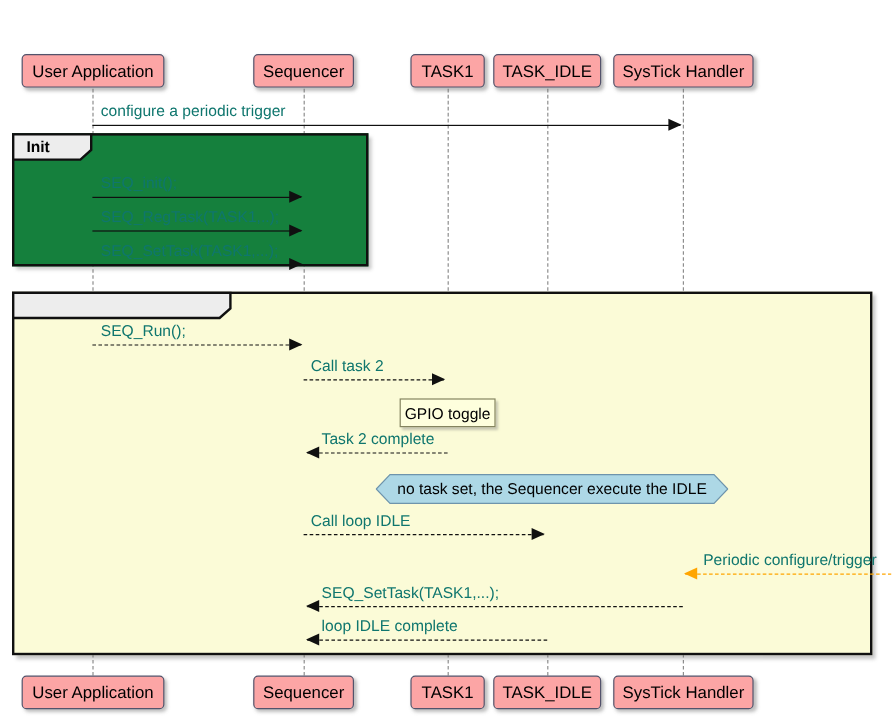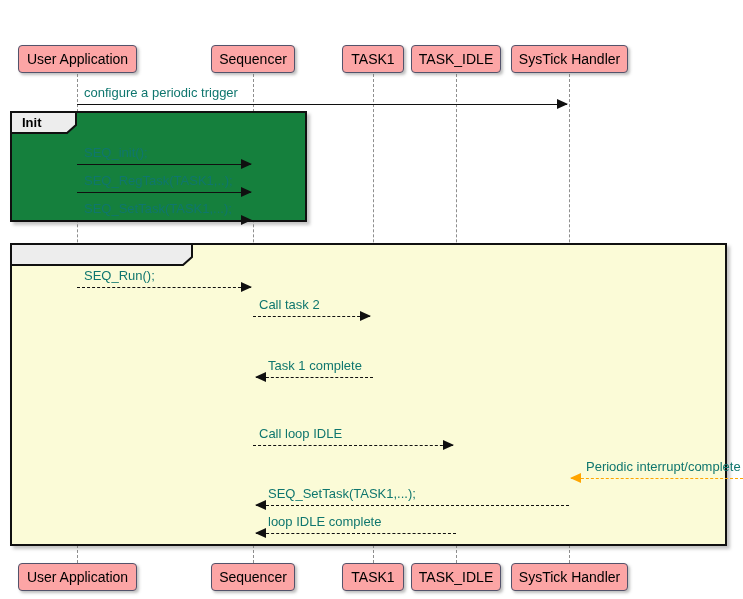--- a/index.html
+++ b/index.html
@@ -114,50 +114,59 @@
     <div class="head head-right"></div>
   </div>
 
   <div class="msg dashed" style="left:253px;top:316px;width:117px;">
     <span class="label" style="left:6px">Call task 2</span>
     <div class="line"></div>
     <div class="head head-right"></div>
   </div>
 
   <div class="msg dashed" style="left:256px;top:377px;width:117px;">
-    <span class="label" style="left:12px">Task 1 complete</span>
+    <span class="label" style="left:12px">Task 2 complete</span>
     <div class="line"></div>
     <div class="head head-left"></div>
   </div>
 
   <div class="msg dashed" style="left:253px;top:445px;width:200px;">
     <span class="label" style="left:6px">Call loop IDLE</span>
     <div class="line"></div>
     <div class="head head-right"></div>
   </div>
 
   <div class="msg dashed orange" style="left:571px;top:478px;width:172px;">
-    <span class="label" style="left:15px">Periodic interrupt/complete</span>
+    <span class="label" style="left:15px">Periodic configure/trigger</span>
     <div class="line"></div>
     <div class="head head-left"></div>
   </div>
 
   <div class="msg dashed" style="left:256px;top:505px;width:313px;">
     <span class="label" style="left:12px">SEQ_SetTask(TASK1,...);</span>
     <div class="line"></div>
     <div class="head head-left"></div>
   </div>
 
   <div class="msg dashed" style="left:256px;top:533px;width:200px;">
     <span class="label" style="left:12px">loop IDLE complete</span>
     <div class="line"></div>
     <div class="head head-left"></div>
   </div>
 
+  <div class="note-rect">
+    <span>GPIO toggle</span>
+  </div>
 
+  <div class="note-hex">
+    <svg width="294" height="25">
+      <polygon points="12,0.5 282,0.5 293.5,12.5 282,24.5 12,24.5 0.5,12.5" fill="#ADD8E6" stroke="#6e94ac" stroke-width="1"></polygon>
+    </svg>
+    <span class="lbl">no task set, the Sequencer execute the IDLE</span>
+  </div>
 
   <div class="participant" style="left:18px;top:45px;width:117px;">
       <span>User Application</span>
     </div>
   <div class="participant" style="left:211px;top:45px;width:82px;">
       <span>Sequencer</span>
     </div>
   <div class="participant" style="left:342px;top:45px;width:60px;">
       <span>TASK1</span>
     </div>

